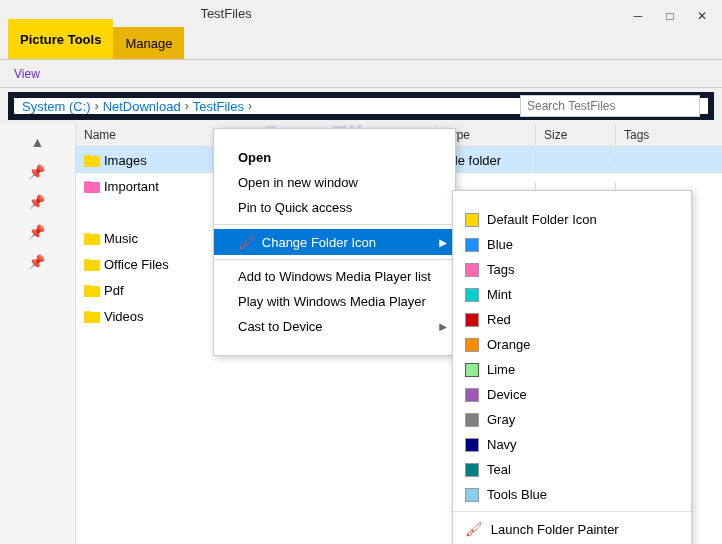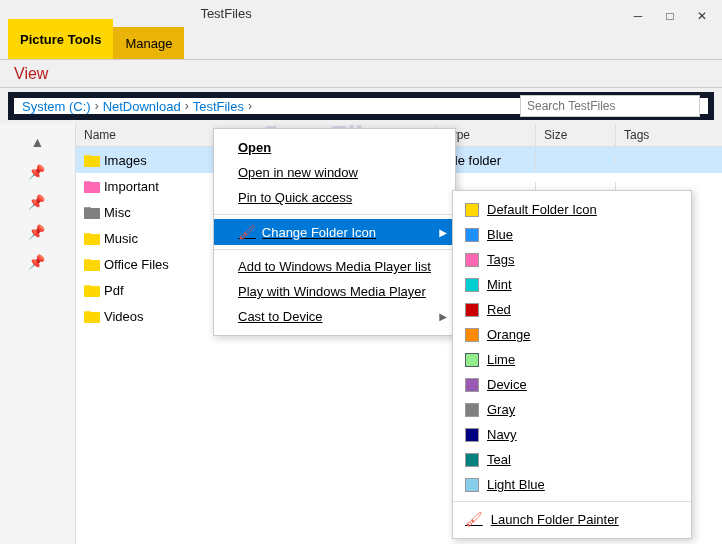--- a/index.html
+++ b/index.html
@@ -74,22 +74,22 @@
     .ribbon-row {
       display: flex;
       align-items: center;
       background: #f0f0f0;
       border-bottom: 1px solid #ccc;
       height: 28px;
       padding: 0 8px;
       gap: 16px;
     }
     .ribbon-item {
-      font-size: 16px;
-      color: #b91c1c;
+      font-size: 12px;
+      color: #6d28d9;
       cursor: pointer;
       padding: 2px 6px;
     }
 
     
     .address-bar {
       display: flex;
       align-items: center;
       background: #fff;
       border: 6px solid #0f172a;
@@ -178,22 +178,21 @@
     }
 
     
     .context-menu {
       position: absolute;
       background: #fff;
       border: 1px solid #ccc;
       box-shadow: 2px 2px 8px rgba(0,0,0,0.2);
       min-width: 240px;
       z-index: 100;
-      padding: 6px 0;
-      text-decoration: underline;
+      padding: 16px 0;
     }
     .ctx-item {
       padding: 5px 24px;
       cursor: pointer;
       display: flex;
       align-items: center;
       gap: 6px;
       font-size: 13px;
       position: relative;
     }
@@ -305,27 +304,20 @@
           <rect x="0" y="2" width="7" height="3" rx="1" fill="#ff69b4" opacity="0.8"></rect>
         </svg>
         <span>Important</span>
       </div>
       <div class="col-date"></div>
       <div class="col-type"></div>
       <div class="col-size"></div>
       <div class="col-tags"></div>
     </div>
         <div class="file-row">
-      <div class="col-name">
-        <svg width="16" height="14" viewBox="0 0 16 14">
-          <rect x="0" y="3" width="16" height="11" rx="1" fill="#808080"></rect>
-          <rect x="0" y="2" width="7" height="3" rx="1" fill="#808080" opacity="0.8"></rect>
-        </svg>
-        <span>Misc</span>
-      </div>
       <div class="col-date"></div>
       <div class="col-type"></div>
       <div class="col-size"></div>
       <div class="col-tags"></div>
     </div>
         <div class="file-row">
       <div class="col-name">
         <svg width="16" height="14" viewBox="0 0 16 14">
           <rect x="0" y="3" width="16" height="11" rx="1" fill="#ffd700"></rect>
           <rect x="0" y="2" width="7" height="3" rx="1" fill="#ffd700" opacity="0.8"></rect>
@@ -443,20 +435,20 @@
   <div class="submenu-item">
     <span class="color-swatch" style="background:#000080;"></span>
     <span>Navy</span>
   </div>
   <div class="submenu-item">
     <span class="color-swatch" style="background:#008080;"></span>
     <span>Teal</span>
   </div>
   <div class="submenu-item">
     <span class="color-swatch" style="background:#87ceeb;"></span>
-    <span>Light Blue</span>
+    <span>Tools Blue</span>
   </div>
   <div class="submenu-divider"></div>
   <div class="submenu-item">
     <span style="color:#e74c3c; font-size:14px;">🖌</span>
     <span>Launch Folder Painter</span>
   </div>
 </div>
 
 </body></html>

